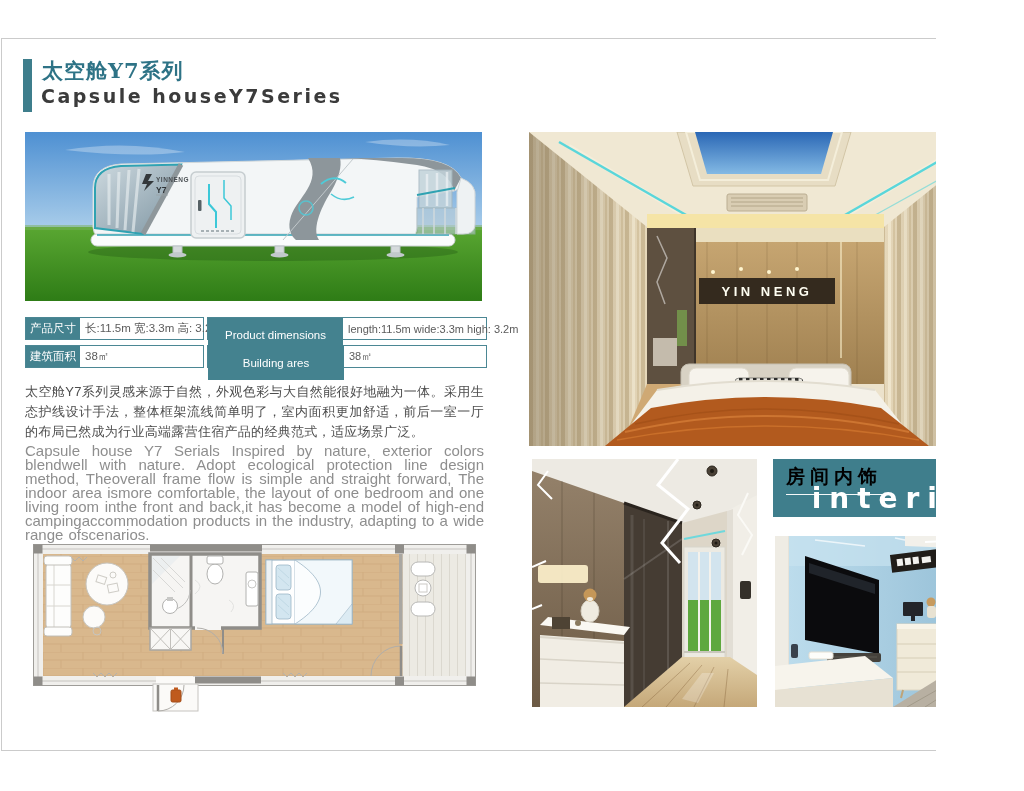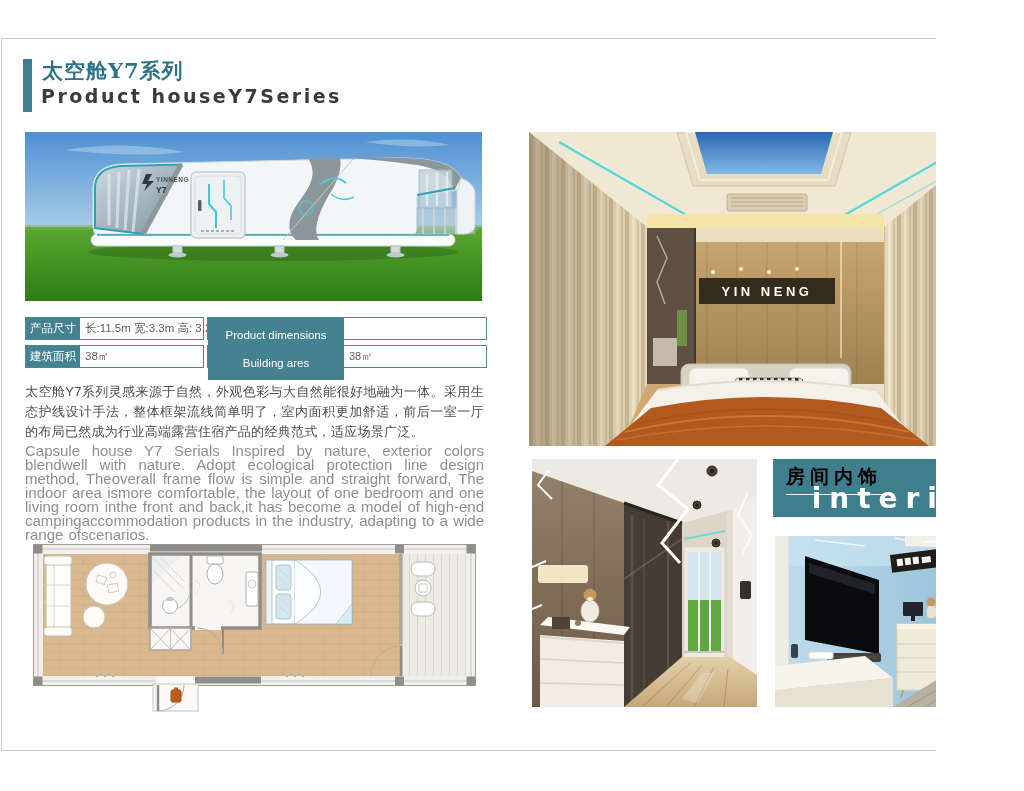--- a/index.html
+++ b/index.html
@@ -52,21 +52,21 @@
 </style>
 </head>
 <body>
 
 <div class="canvas">
   <div class="frame"></div>
 
   <header class="title-block">
     <div class="title-bar"></div>
     <div class="title-zh">太空舱Y7系列</div>
-    <div class="title-en">Product houseY7Series</div>
+    <div class="title-en">Capsule houseY7Series</div>
   </header>
 
   <figure class="exterior">
     <svg width="457" height="169" viewBox="0 0 457 169">
       <defs>
         <linearGradient id="ex-sky" x1="0" y1="0" x2="0" y2="1">
           <stop offset="0" stop-color="#4e90d2"></stop>
             <stop offset="1" stop-color="#a9cdea"></stop>
         </linearGradient>
         <linearGradient id="ex-grass" x1="0" y1="0" x2="0" y2="1">
@@ -134,20 +134,21 @@
       <span class="spec-value">长:11.5m 宽:3.3m 高: 3.2m</span>
     </div>
     <div class="spec-row">
       <span class="spec-label">建筑面积</span>
       <span class="spec-value">38㎡</span>
     </div>
   </div>
   <div class="spec-table spec-right">
     <div class="spec-row">
       <span class="spec-label">Product dimensions</span>
+      <span class="spec-value">length:11.5m wide:3.3m high: 3.2m</span>
     </div>
     <div class="spec-row">
       <span class="spec-label">Building ares</span>
       <span class="spec-value">38㎡</span>
     </div>
   </div>
 
   <p class="desc-zh">太空舱Y7系列灵感来源于自然，外观色彩与大自然能很好地融为一体。采用生态护线设计手法，整体框架流线简单明了，室内面积更加舒适，前后一室一厅的布局已然成为行业高端露营住宿产品的经典范式，适应场景广泛。</p>
   <p class="desc-en">Capsule house Y7 Serials Inspired by nature, exterior colors blendwell with nature. Adopt ecological protection line design method, Theoverall frame flow is simple and straight forward, The indoor area ismore comfortable, the layout of one bedroom and one living room inthe front and back,it has become a model of high-end campingaccommodation products in the industry, adapting to a wide range ofscenarios.</p>
 

